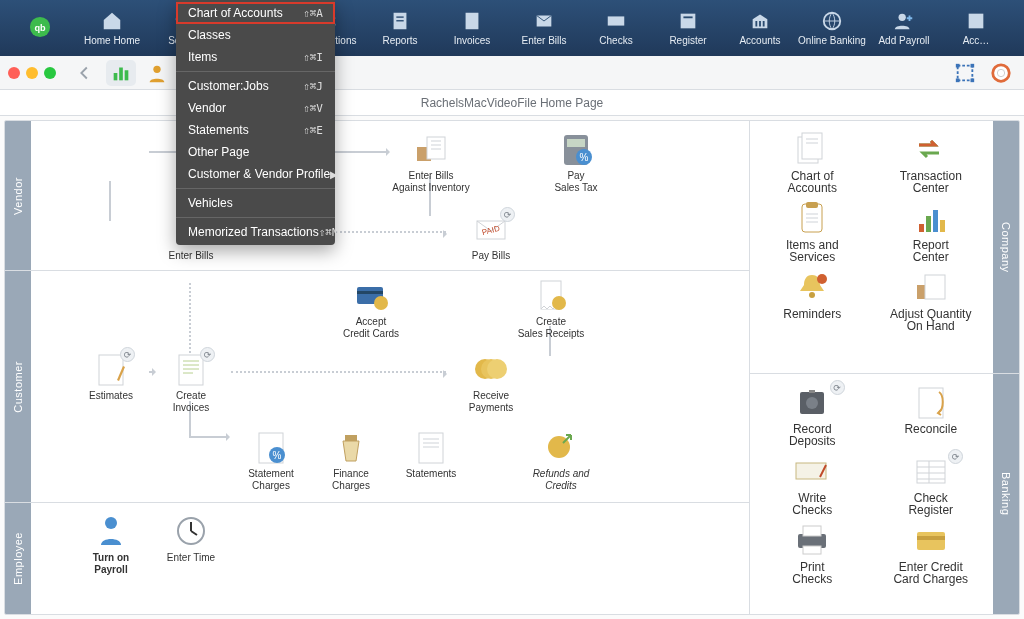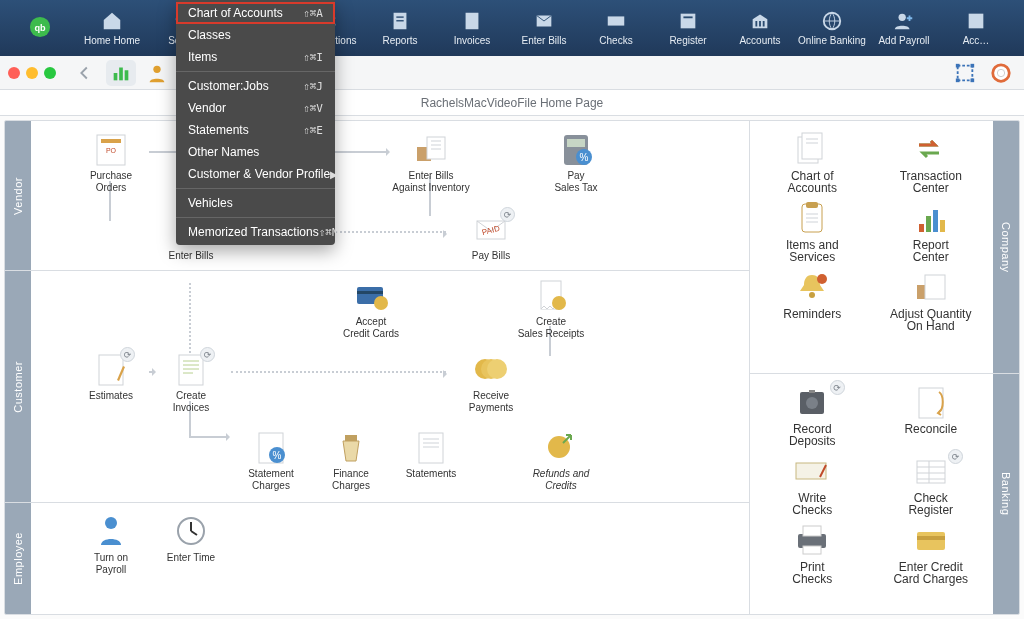--- a/index.html
+++ b/index.html
@@ -259,21 +259,21 @@
     </div>
     <div class="mitem">
       <span>Vendor</span>
       <span class="short">⇧⌘V</span>
     </div>
     <div class="mitem">
       <span>Statements</span>
       <span class="short">⇧⌘E</span>
     </div>
     <div class="mitem">
-      <span>Other Names</span>
+      <span>Other Page</span>
     </div>
     <div class="mitem">
       <span>Customer &amp; Vendor Profile</span>
       <span class="arrow">▶</span>
     </div>
     <div class="msep"></div>
     <div class="mitem">
       <span>Vehicles</span>
     </div>
     <div class="msep"></div>
@@ -343,30 +343,20 @@
       <div class="section" style="height:150px">
         <div class="vlabel">
             <span>Vendor</span>
           </div>
         <div class="flow" id="flow-vendor">
           <div class="arrowline" style="left:118px;top:30px;width:80px"></div>
           <div class="arrowline" style="left:278px;top:30px;width:80px"></div>
           <div class="arrowv" style="left:78px;top:60px;height:40px"></div>
           <div class="arrowline arrow-dotted" style="left:200px;top:110px;width:215px"></div>
           <div class="arrowv" style="left:398px;top:55px;height:40px"></div>
-        <div class="item" style="left: 40px; top: 10px;">
-              <div class="iicon">
-                <svg class="sicon" viewBox="0 0 40 36">
-                  <rect x="6" y="4" width="28" height="30" fill="#fff" stroke="#d0d3d7"></rect>
-                  <rect x="10" y="8" width="20" height="4" fill="#d9a24a"></rect>
-                  <text x="20" y="22" text-anchor="middle" font-size="7" fill="#c04a2a">PO</text>
-                </svg>
-              </div>
-              <div class="ilabel">Purchase<br>Orders</div>
-            </div>
             <div class="item" style="left: 200px; top: 10px;">
               <div class="iicon">
                 <svg class="sicon" viewBox="0 0 40 36">
                   <rect x="6" y="14" width="12" height="12" fill="#caa06a"></rect>
                   <rect x="20" y="14" width="12" height="12" fill="#caa06a"></rect>
                   <rect x="13" y="4" width="12" height="12" fill="#caa06a"></rect>
                 </svg>
               </div>
               <div class="ilabel">Receive<br>Inventory</div>
             </div>
@@ -515,21 +505,21 @@
               <div class="ilabel">Refunds and<br>Credits</div>
             </div>
           </div>
       </div>
 
       <div class="section" style="flex:1">
         <div class="vlabel">
             <span>Employee</span>
           </div>
         <div class="flow" id="flow-employee">
-            <div class="item" style="left: 40px; top: 10px;">
+            <div class="item" style="left: 40px; top: 10px; font-weight: bold;">
               <div class="iicon">
                 <svg class="sicon" viewBox="0 0 40 36">
                   <circle cx="20" cy="10" r="6" fill="#4a8fd0"></circle>
                   <path d="M10 32c0-8 20-8 20 0" fill="#4a8fd0"></path>
                 </svg>
               </div>
               <div class="ilabel">Turn on<br>Payroll</div>
             </div>
             <div class="item" style="left: 120px; top: 10px;">
               <div class="iicon">

